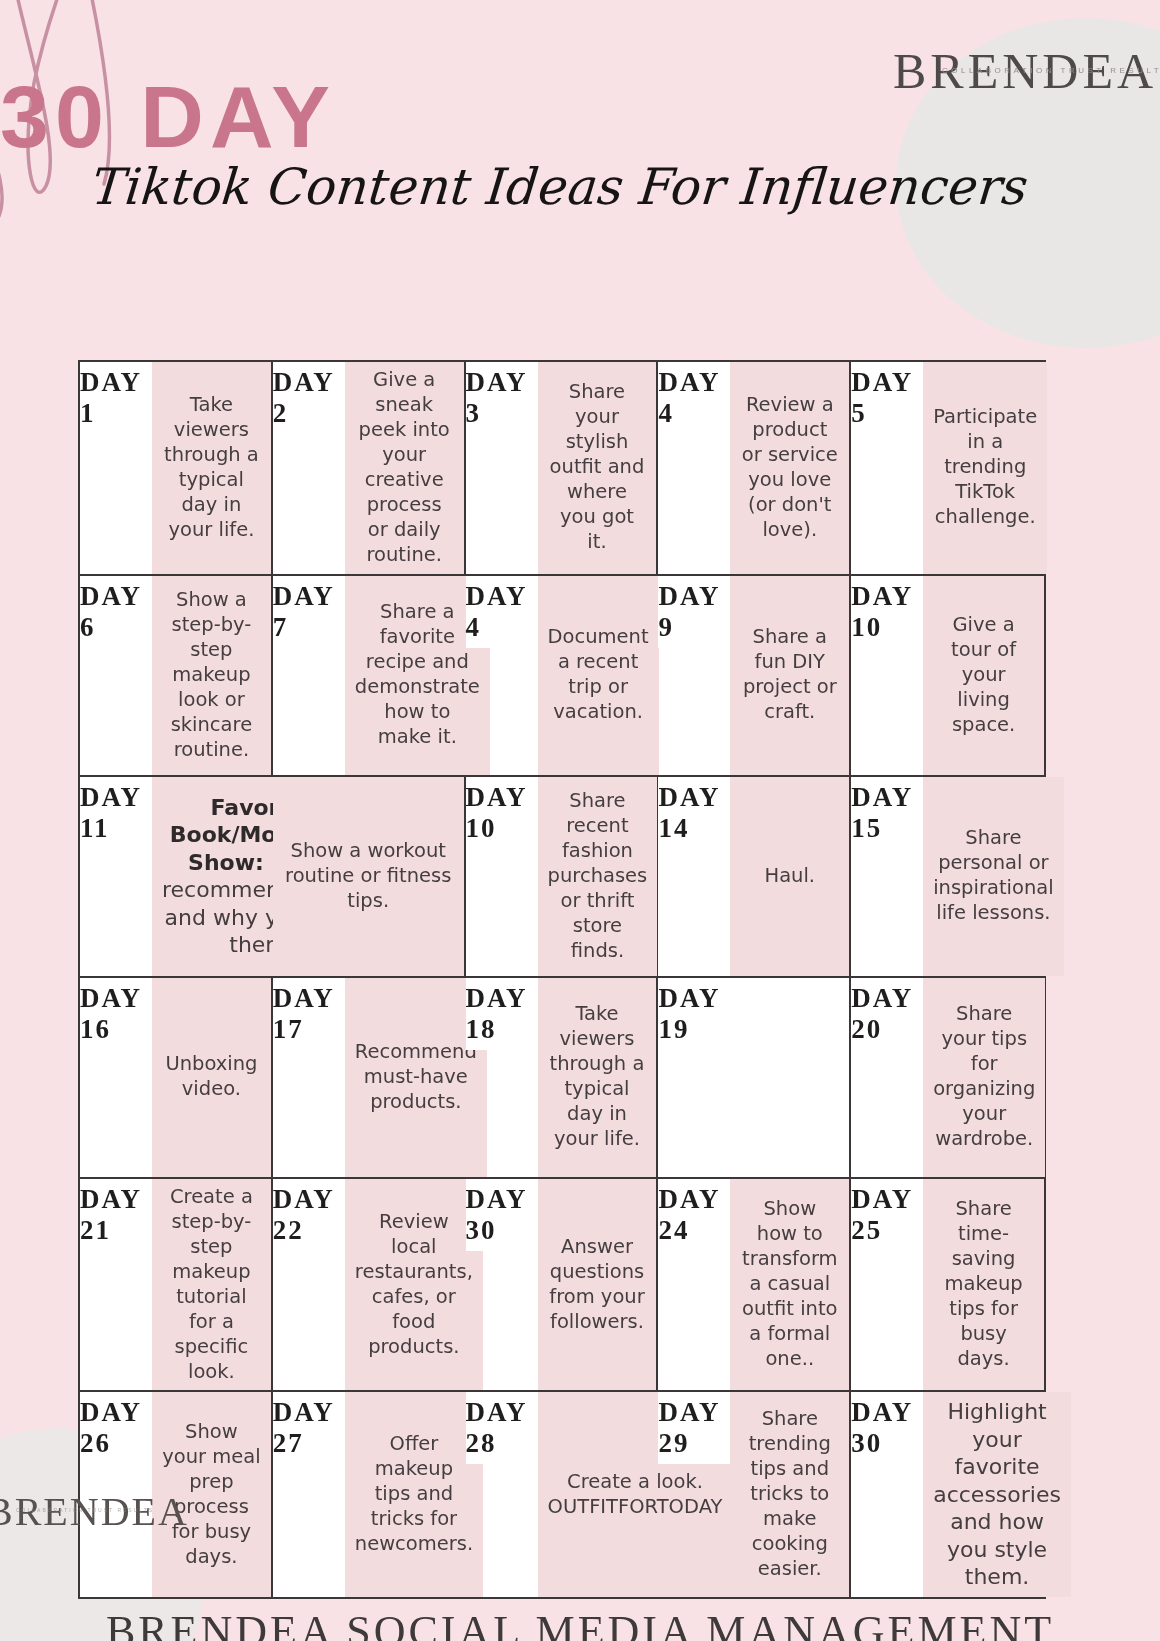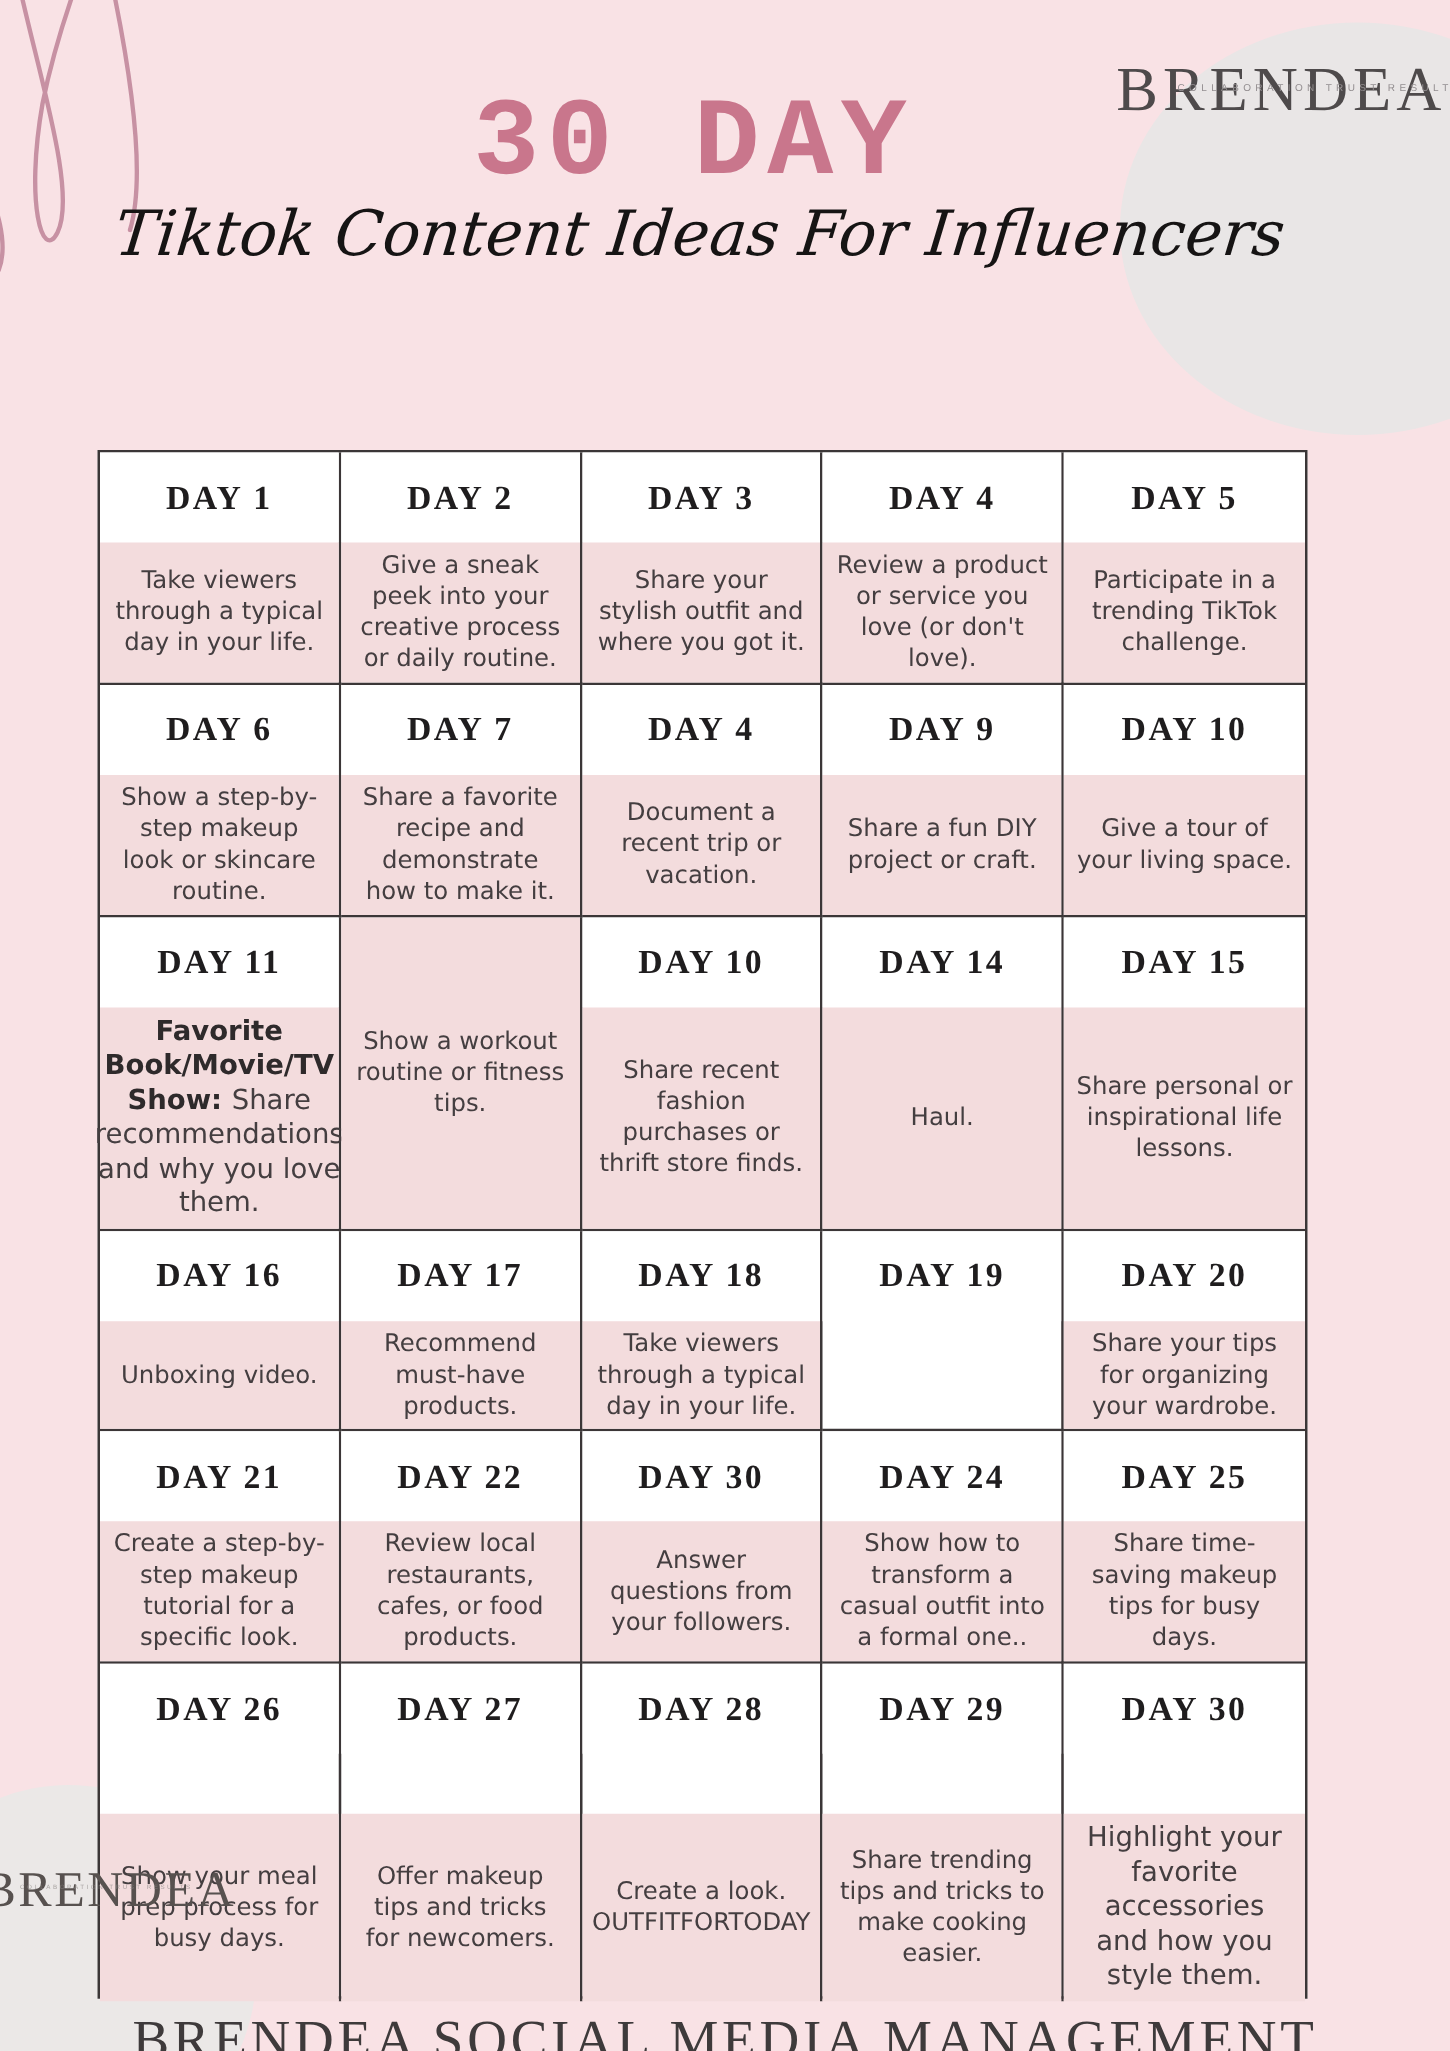--- a/index.html
+++ b/index.html
@@ -26,34 +26,34 @@
           font-family:"Liberation Sans", sans-serif; font-size:8px; color:#938e90;
           letter-spacing:3.5px; }
   
   .watermark { position:absolute; left:-14px; top:1488px; white-space:nowrap;
           font-family:"Liberation Serif", serif; font-size:40px; color:#57514f;
           letter-spacing:2px; }
   .watermark-tagline { position:absolute; left:16px; top:1507px; white-space:nowrap;
           font-family:"Liberation Sans", sans-serif; font-size:5px; color:#8d8886;
           letter-spacing:2px; opacity:.7; }
   
-  .title { position:absolute; left:0; top:66px; width:1110px; text-align:center;
-          font-family:Liberation Mono, monospace; font-weight:bold; font-size:88px;
+  .title { position:absolute; left:0; top:66px; width:1110px; 
+          font-family:Liberation Sans, sans-serif; font-weight:bold; font-size:88px;
           color:#c9768c; letter-spacing:6px; }
   .subtitle { position:absolute; left:0; top:158px; width:1120px; text-align:center;
           font-family:"DejaVu Serif", serif; font-style:italic; font-size:50px;
           color:#161414; transform:skewX(-6deg); }
   
   .grid { position:absolute; left:78px; top:360px; width:964px; height:1235px;
           display:grid; grid-template-columns:repeat(5,1fr); grid-template-rows:repeat(6,1fr);
           border:2px solid #3b3637; background:#fff; }
-  .cell { display:flex; flex-direction:column; border-right:2px solid #3b3637;
+  .cell { display:flex; flex-direction:row; border-right:2px solid #3b3637;
           border-bottom:2px solid #3b3637; min-width:0; }
   .cell:nth-child(5n) { border-right:none; }
-  .cell:nth-child(n+26) { border-bottom:none;gap:48px; }
+  .cell:nth-child(n+26) { border-bottom:none; }
   .hdr { height:72px; flex:0 0 72px; background:#ffffff; display:flex;
          align-items:center; justify-content:center;
          font-family:"Liberation Serif", serif; font-weight:bold; font-size:27px;
          letter-spacing:2px; color:#1f1d1e; }
   .bdy { flex:1 1 auto; background:#f3dcdd; display:flex; align-items:center;
          justify-content:center; text-align:center; padding:6px 10px;
          font-size:19.5px; line-height:1.28; color:#443e40; }
   .bdy .lead { font-weight:bold; color:#2e2a2b; }
   .bdy.small { font-size:22px; line-height:1.25; }
   

